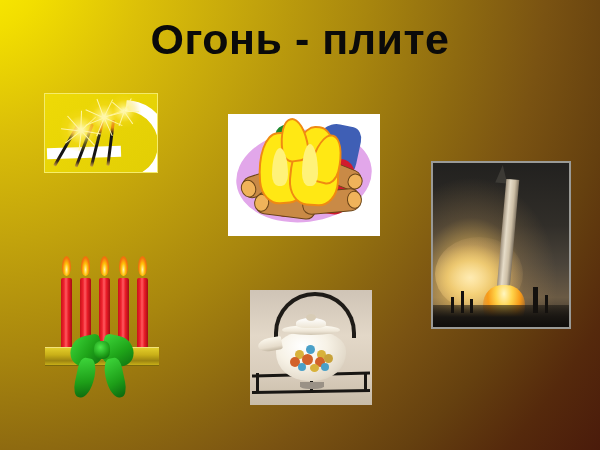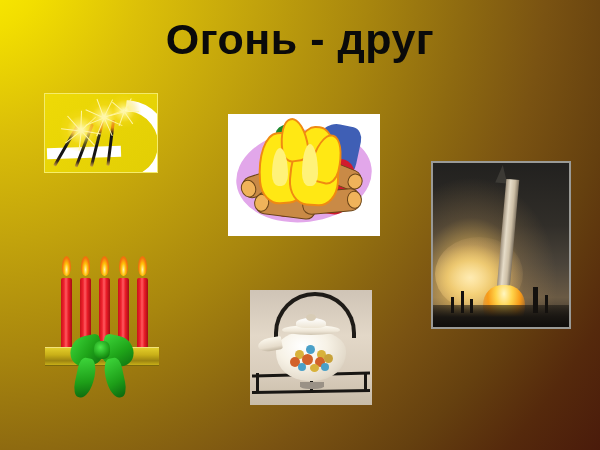--- a/index.html
+++ b/index.html
@@ -337,21 +337,21 @@
     overflow: hidden;
     clip: rect(0 0 0 0);
     white-space: nowrap;
   }
 </style>
 </head>
 <body>
 
 <div id="slide">
 
-  <div id="title">Огонь - друг</div>
+  <div id="title">Огонь - плите</div>
 
   <div class="pic" id="pic-sparklers">
     <span class="sr-only">Бенгальские огни</span>
     <div class="sp-arc"></div>
     <div class="sp-bar"></div>
 
     <div class="sp-stick" style="left:46px; top:30px; transform:rotate(21deg);"></div>
     <div class="sp-stick" style="left:56px; top:28px; transform:rotate(14deg);"></div>
     <div class="sp-stick" style="left:67px; top:26px; transform:rotate(7deg);"></div>
     <div class="sp-stick" style="left:31px; top:32px; transform:rotate(30deg);"></div>

